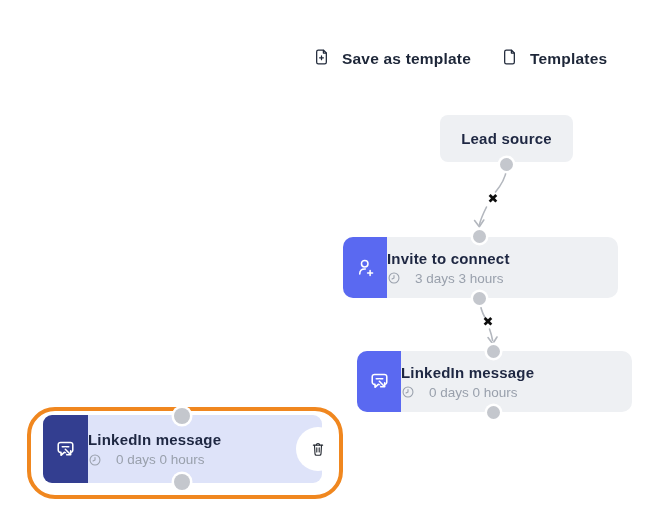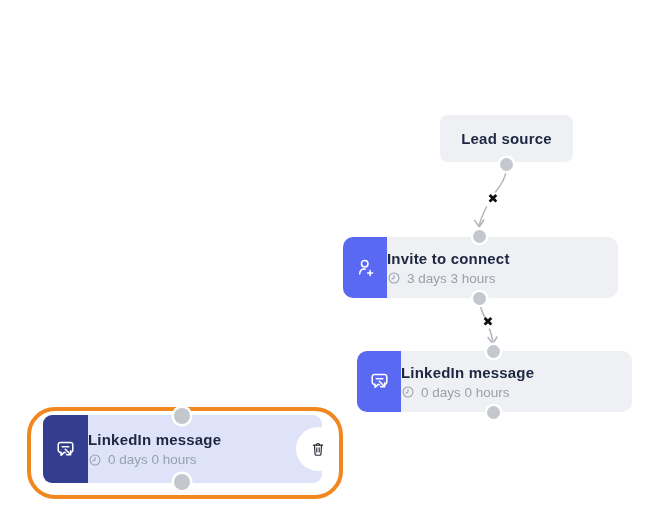--- a/index.html
+++ b/index.html
@@ -27,21 +27,21 @@
   .icon-square {
     width:44px; flex:0 0 44px; background:#5a69f1; border-radius:10px 0 0 10px;
     display:flex; align-items:center; justify-content:center;
   }
   .icon-square svg { width:23px; height:23px; stroke:#ffffff; fill:none;
     stroke-width:1.6; stroke-linecap:round; stroke-linejoin:round; }
   .icon-square svg .halo { stroke:#5a69f1; stroke-width:3.8; }
   .node-body { flex:1; display:flex; flex-direction:column; justify-content:center;
     gap:4px; }
   .node-title { font-size:15px; font-weight:700; color:#1e2742; letter-spacing:.2px; }
-  .node-delay { display:flex; align-items:center; gap:6px;
+  .node-delay { display:flex; align-items:center; gap:14px;
     font-size:13.5px; color:#99a0ac; }
   .node-delay svg { width:14px; height:14px; stroke:#99a0ac; fill:none;
     stroke-width:1.8; stroke-linecap:round; stroke-linejoin:round; }
   #lead-node {
     left:440px; top:115px; width:133px; height:47px; border-radius:8px;
     align-items:center; justify-content:center;
   }
   #invite-node { left:343px; top:237px; width:275px; height:61px; }
   #msg-node    { left:357px; top:351px; width:275px; height:61px; }
   
@@ -82,21 +82,40 @@
   
   #edges { position:absolute; left:0; top:0; z-index:1; pointer-events:none; }
   #edges path { stroke:#b3b7be; stroke-width:1.6; fill:none;
     stroke-linecap:round; stroke-linejoin:round; }
 </style>
 </head>
 <body>
 
 <div class="canvas">
 
-
+  <button class="tool-btn" id="save-btn">
+    <span>
+      <svg viewBox="0 0 24 24">
+        <path d="M14.6 3.4 H8 A2.1 2.1 0 0 0 5.9 5.5 v13 a2.1 2.1 0 0 0 2.1 2.1 h8 a2.1 2.1 0 0 0 2.1 -2.1 V7 Z"></path>
+        <path d="M14.4 3.6 V7 h3.6"></path>
+        <path d="M12 10.6 v4.8 M9.6 13 h4.8"></path>
+      </svg>
+    </span>
+    <span>Save as template</span>
+  </button>
+
+  <button class="tool-btn" id="templates-btn">
+    <span>
+      <svg viewBox="0 0 24 24">
+        <path d="M14.6 3.4 H8 A2.1 2.1 0 0 0 5.9 5.5 v13 a2.1 2.1 0 0 0 2.1 2.1 h8 a2.1 2.1 0 0 0 2.1 -2.1 V7 Z"></path>
+        <path d="M14.4 3.6 V7 h3.6"></path>
+      </svg>
+    </span>
+    <span>Templates</span>
+  </button>
 
   <svg id="edges" width="647" height="525">
     <path d="M506.5 170 C505 180 500 186.5 495.5 192"></path>
     <path d="M486.5 207 C483 214 480.5 219.5 479.5 224.5"></path>
     <path d="M474.6 220.5 L479.3 226.8 L483.8 220"></path>
     <path d="M480.5 306 C482 312 483.8 315.8 485.8 318.6"></path>
     <path d="M489.5 329 C491 333 492 337 492.6 340.5"></path>
     <path d="M488 337.6 L492.7 343.8 L497 337"></path>
   </svg>
 

